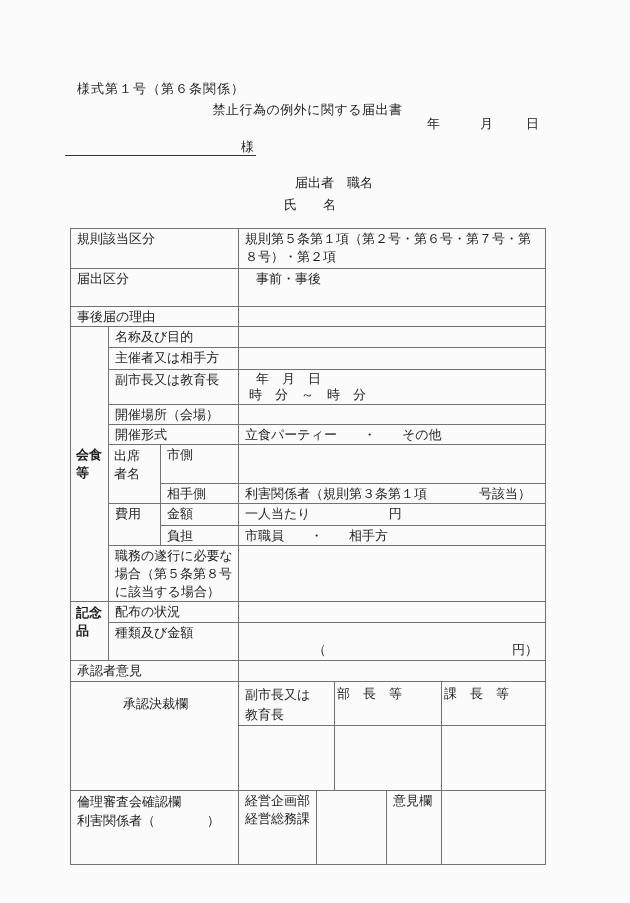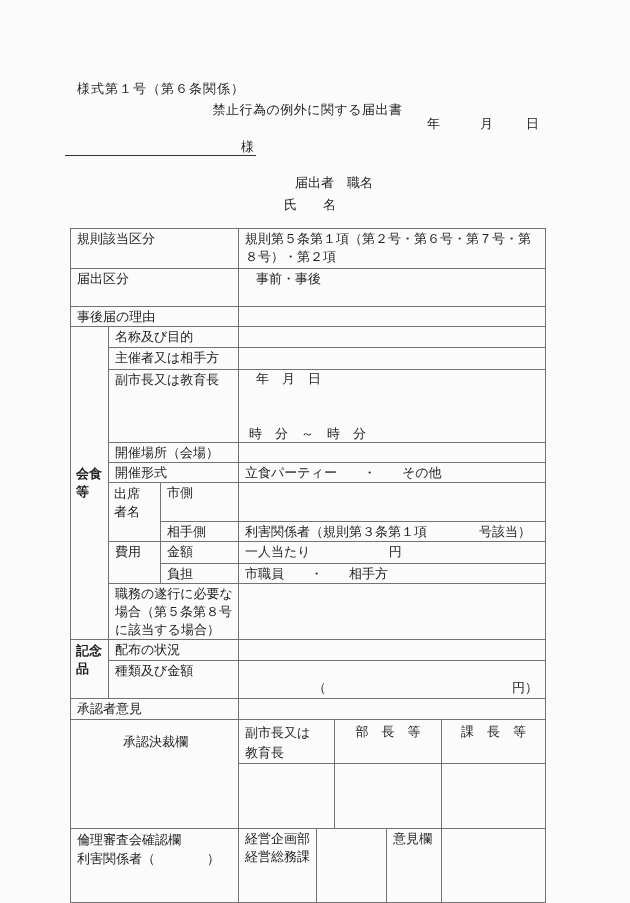--- a/index.html
+++ b/index.html
@@ -31,27 +31,27 @@
     line-height:18px;
     overflow:hidden;
     word-break:break-all;
   }
   td.grp{vertical-align:middle;padding:2px 4px 2px 5px;font-weight:bold;}       
   td.grpTop{vertical-align:top;margin-left:16px;}
   td.att{padding:2px 12px 2px 5px;}                            
   td.indent{padding-left:17px;}
   td.dt div{line-height:16px;}
   .dtl1{padding-left:11px;}
-  .dtl2{padding-left:4px;margin-top:39px;}
+  .dtl2{padding-left:4px;}
   td.kin{vertical-align:bottom;padding-bottom:2px;}
   .kin-line{display:flex;padding-left:68px;line-height:17px;}
   .kin-yen{margin-left:186px;}
   td.apv{vertical-align:top;padding-top:13px;text-align:center;}                 
   td.hdrL{line-height:20px;padding-top:3px;padding-right:20px;}
-  td.hdrC{text-align:center;padding:3px 2px 0 2px;}
+  td.hdrC{text-align:left;padding:3px 2px 0 2px;}
   td.eth div{line-height:19px;}
 </style>
 </head>
 <body>
 
 <div class="doc">
 
   <div class="form-number">様式第１号（第６条関係）</div>
   <div class="doc-title">禁止行為の例外に関する届出書</div>
 

